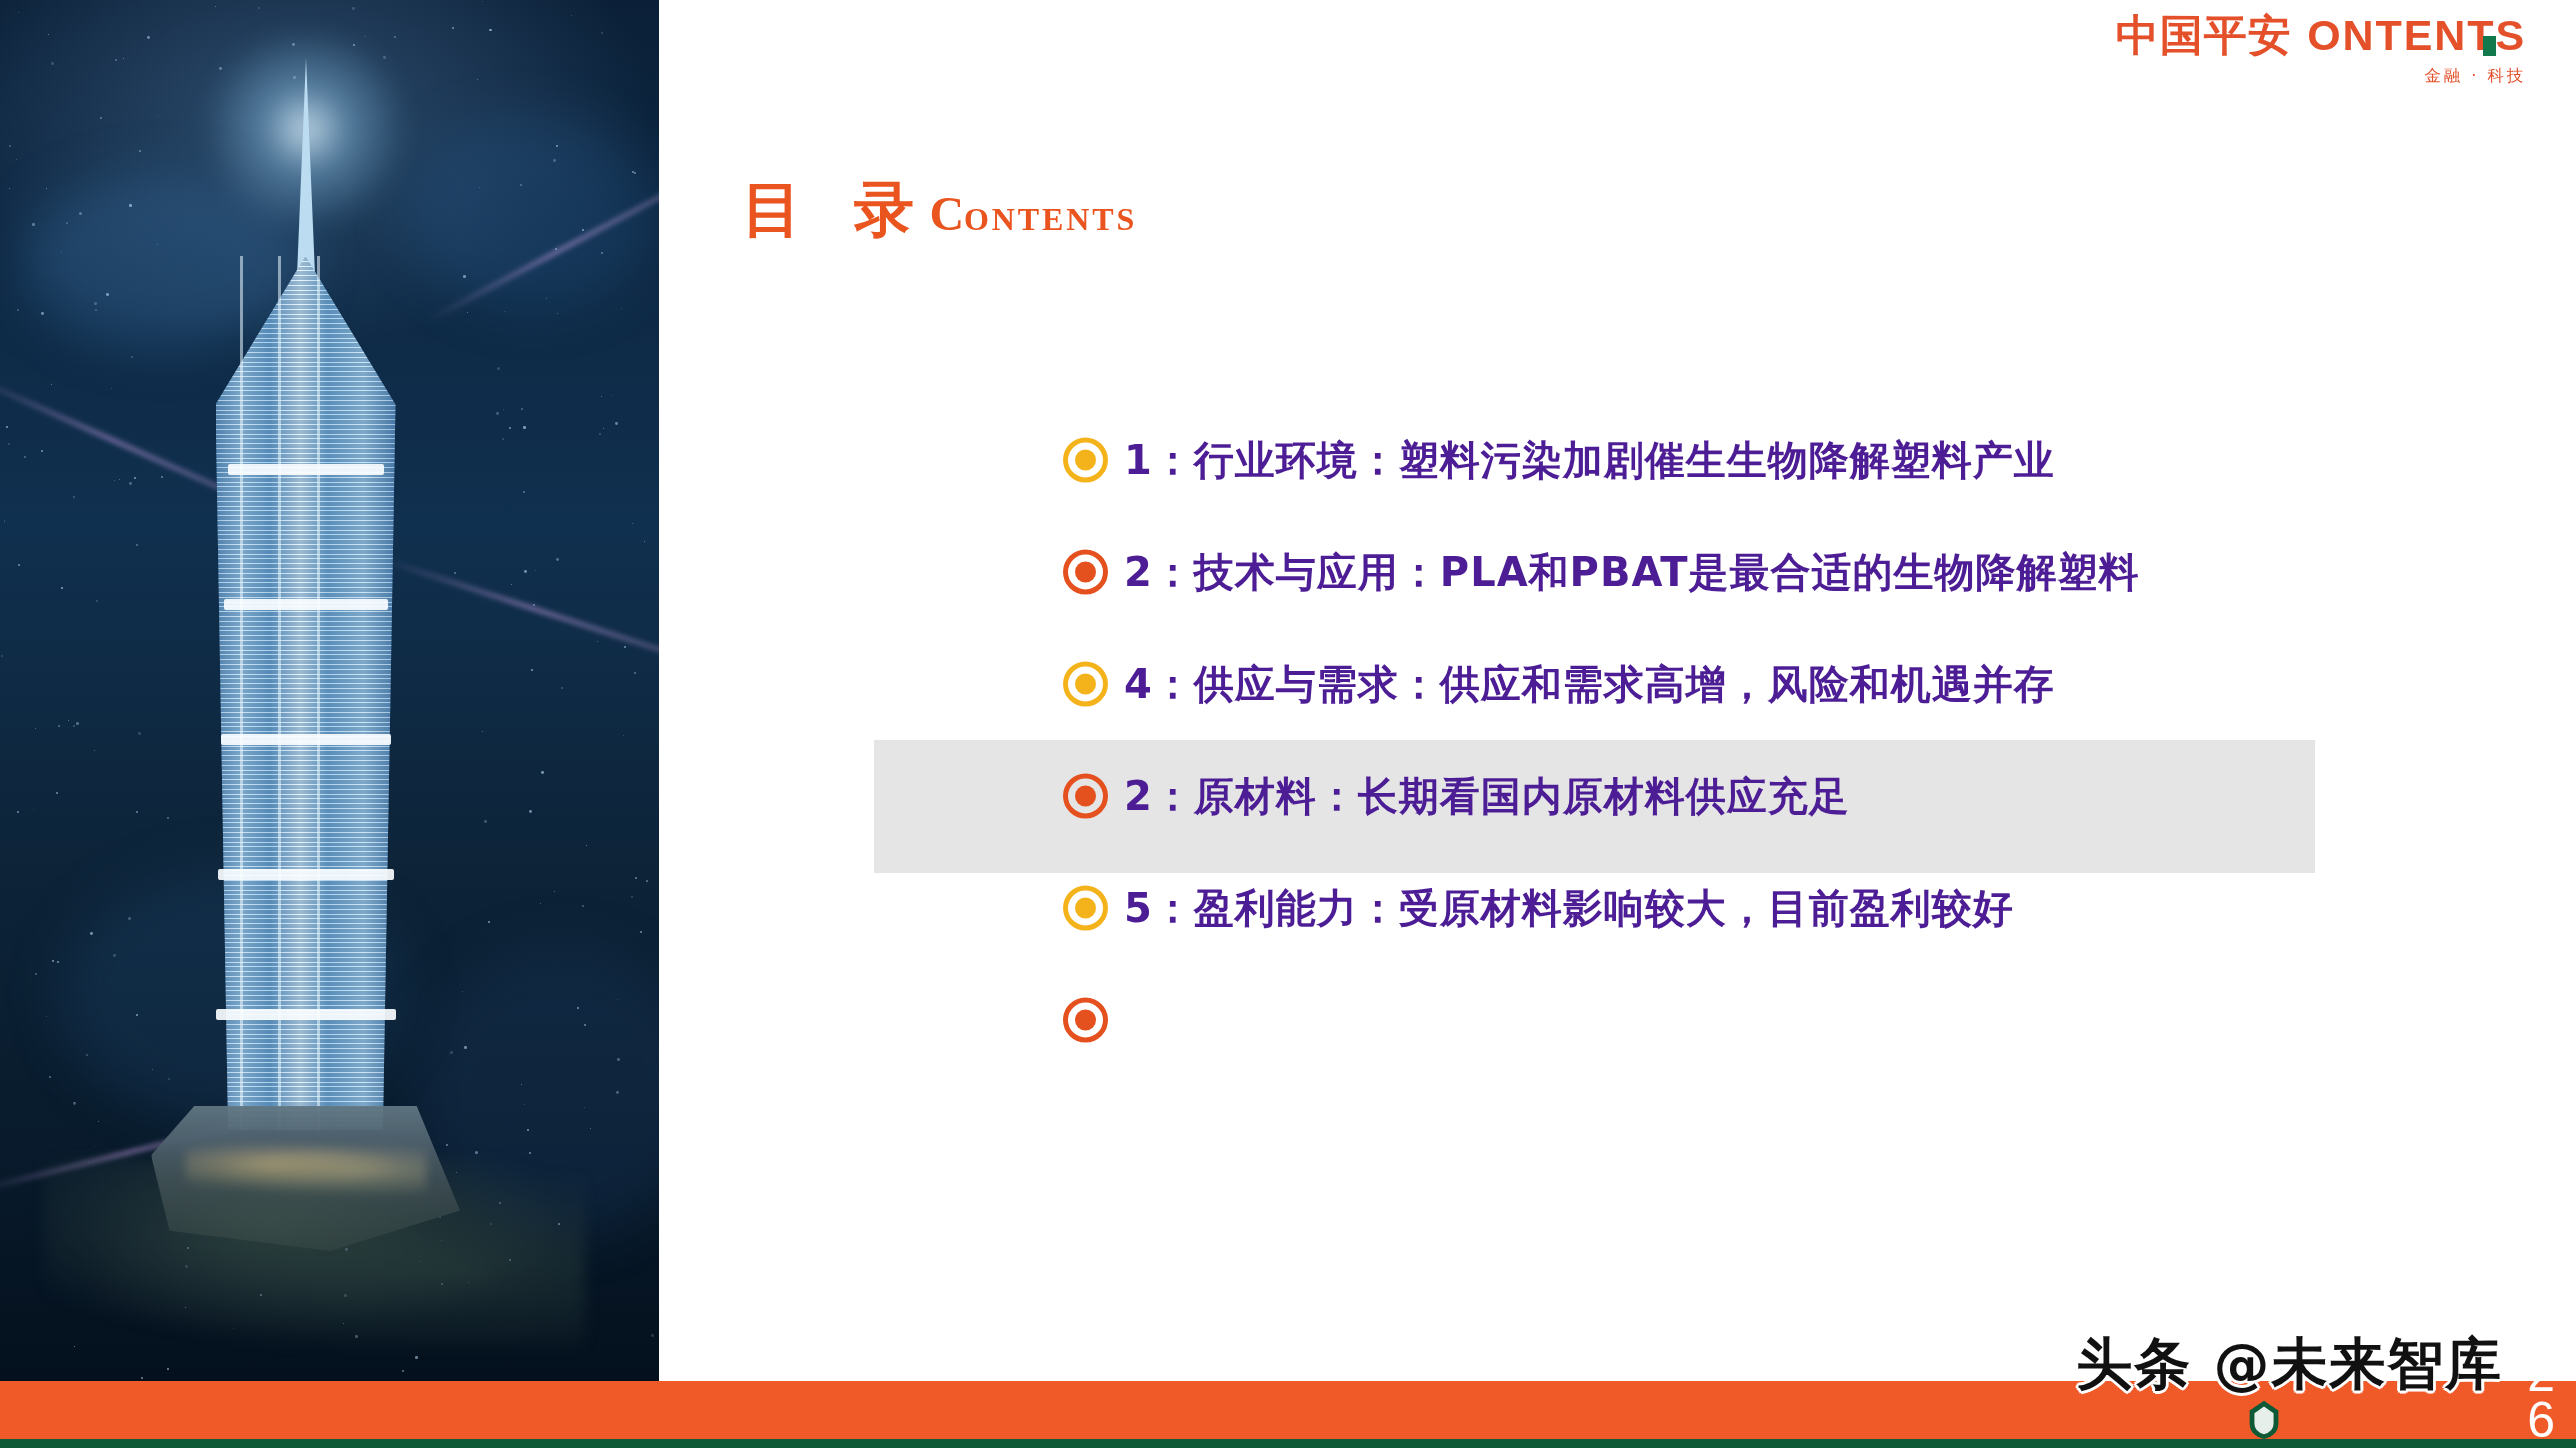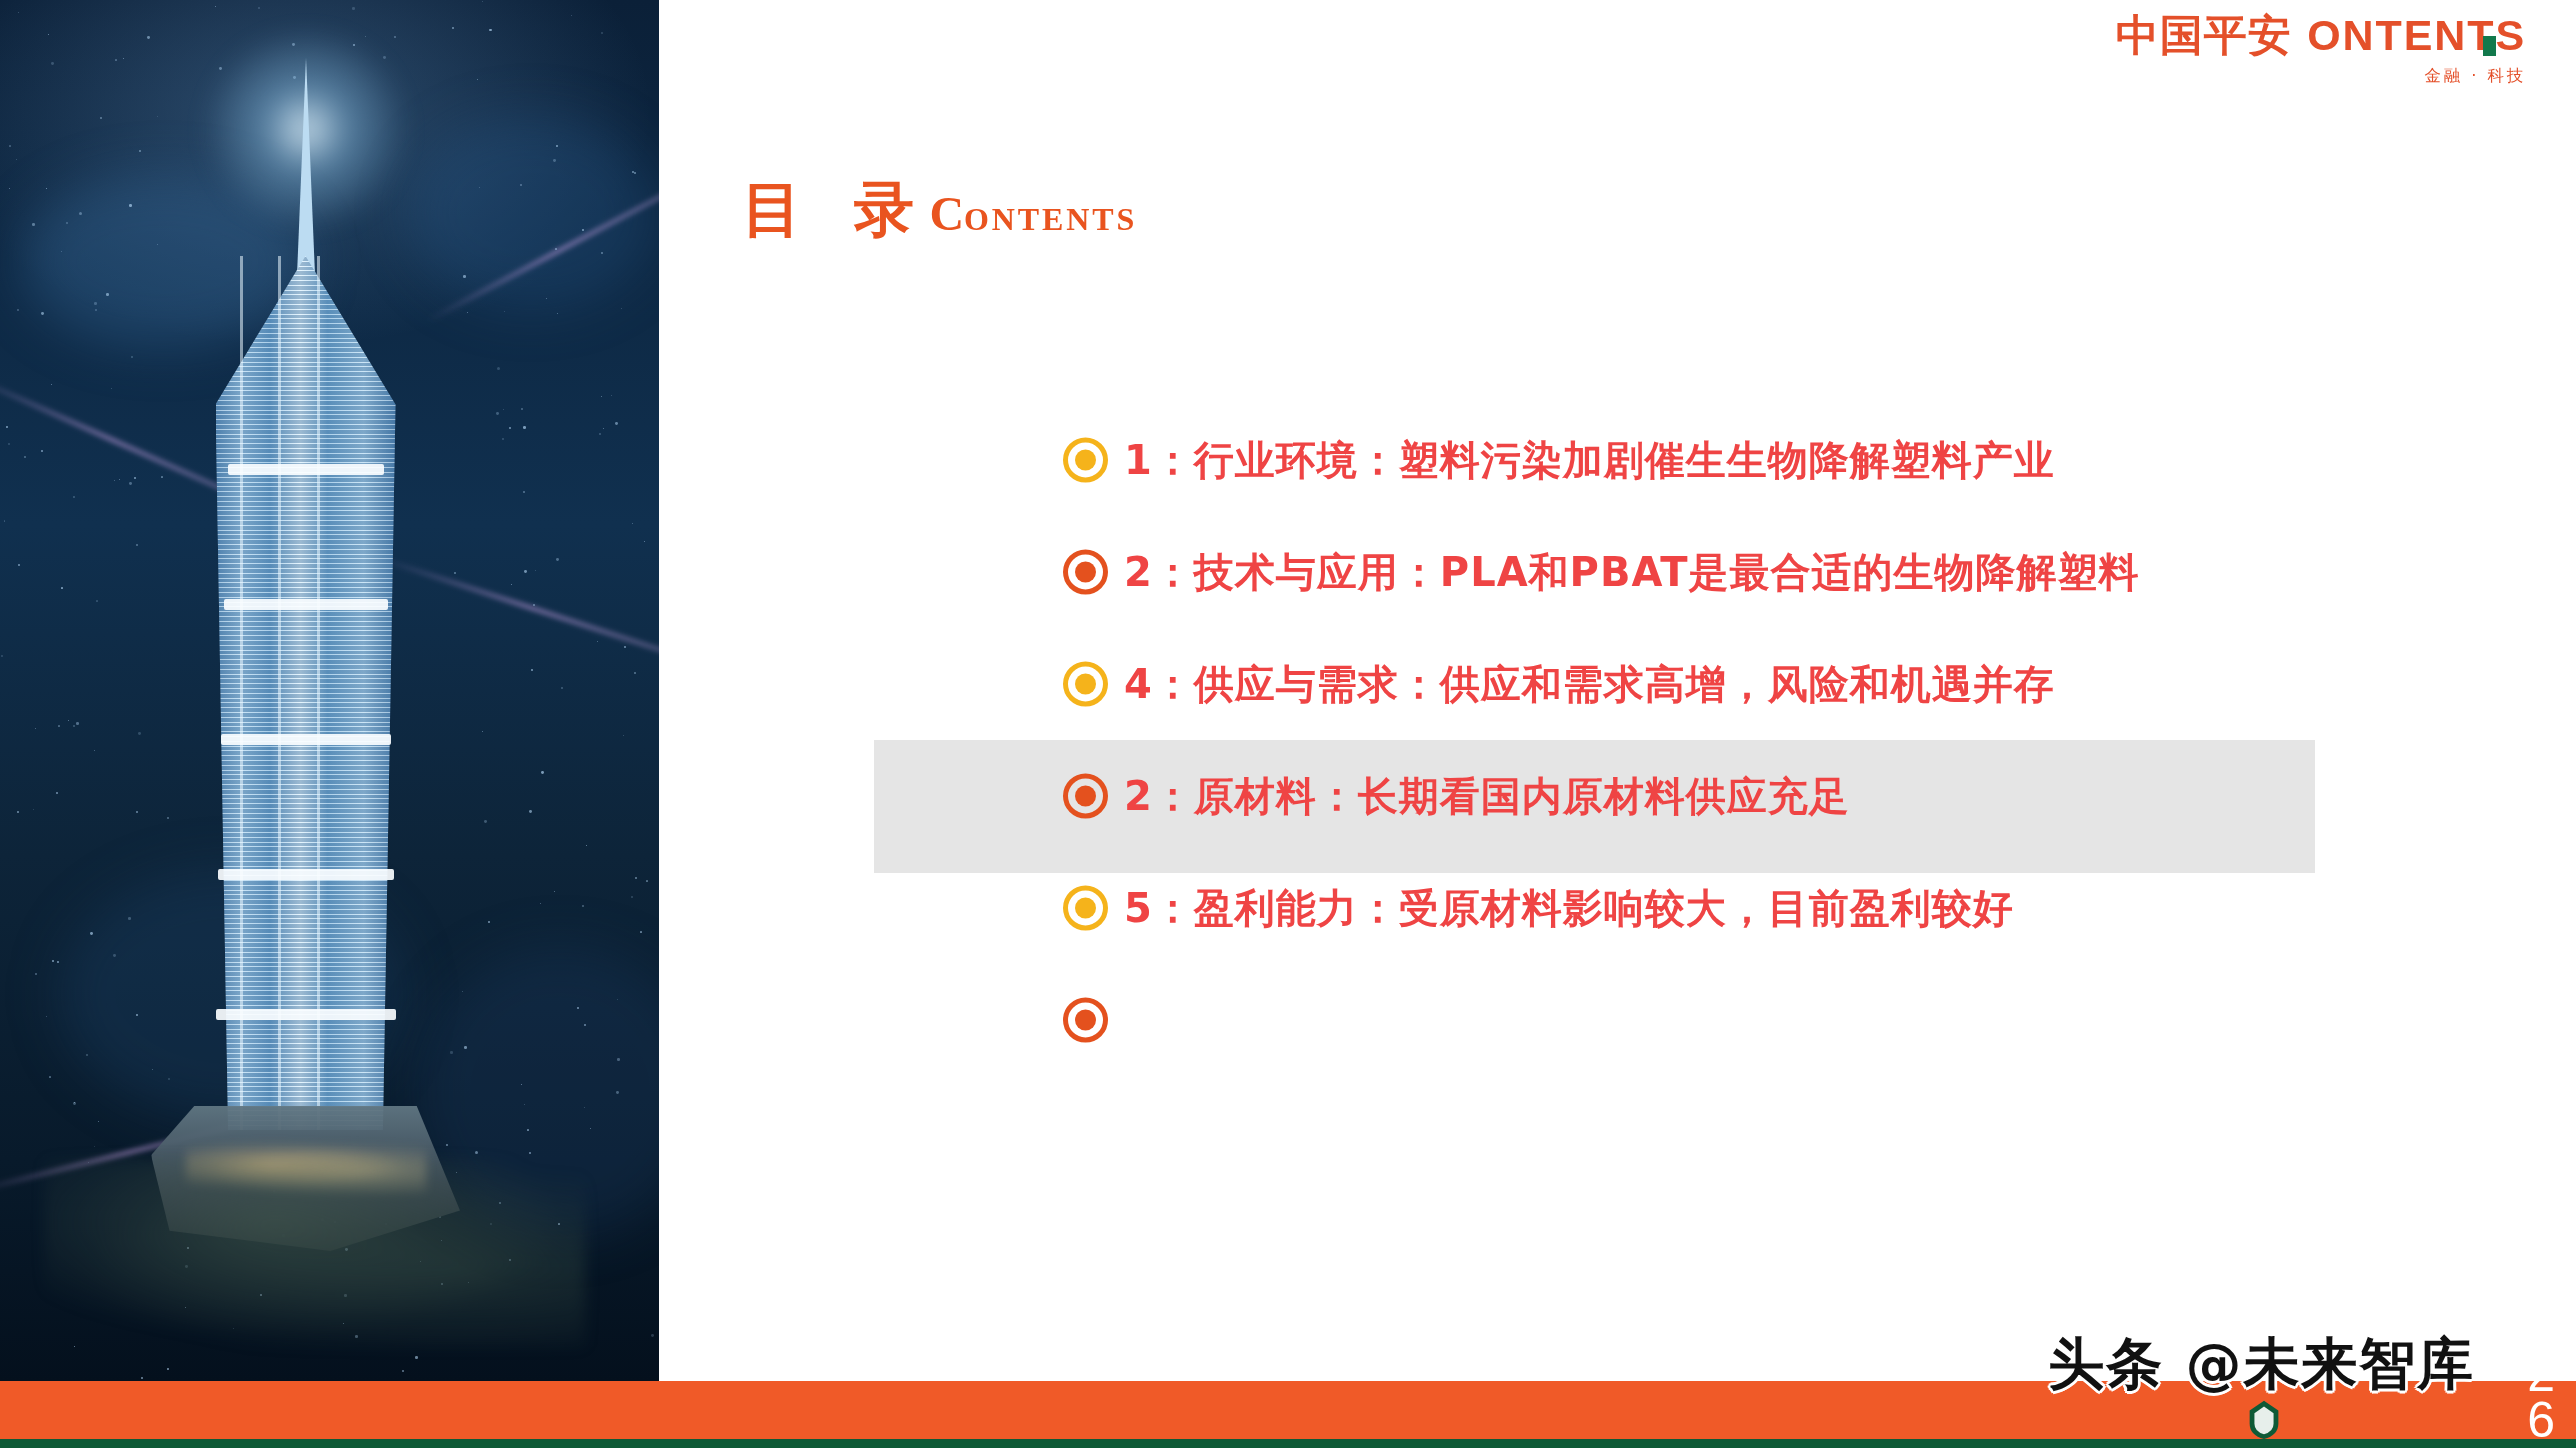--- a/index.html
+++ b/index.html
@@ -191,41 +191,41 @@
     background: currentColor;
   }
   .bullet.amber { color: #F5B31B; }
   .bullet.orange { color: #E4511E; }
 
   .toc-text {
     position: relative; z-index: 1;
     margin-left: 66px;
     font-size: 40px;
     font-weight: 700;
-    color: #ef4444;
+    color: #4c1d95;
     letter-spacing: 1px;
     white-space: nowrap;
     font-family: "DejaVu Sans", "Liberation Sans", sans-serif;
   }
 
   
   .bar-orange {
     position: absolute; left: 0; bottom: 9.7px;
     width: 2576px; height: 58px;
     background: #F05A28;
   }
   .bar-green {
     position: absolute; left: 0; bottom: 0;
     width: 2576px; height: 9.7px;
     background: #0E5A36;
   }
 
   
   .watermark {
-    position: absolute; right: 101px; bottom: 46px;
+    position: absolute; right: 73px; bottom: 46px;
     display: flex; align-items: center; gap: 17.4px;
     z-index: 5;
   }
   .wm-text {
     font-size: 56px; font-weight: 700; color: #111111;
     letter-spacing: 1.9px;
     font-family: "DejaVu Sans", "Liberation Sans", sans-serif;
     text-shadow:
       -1.9px -1.9px 0 #fff,  1.9px -1.9px 0 #fff,
       -1.9px  1.9px 0 #fff,  1.9px  1.9px 0 #fff,

